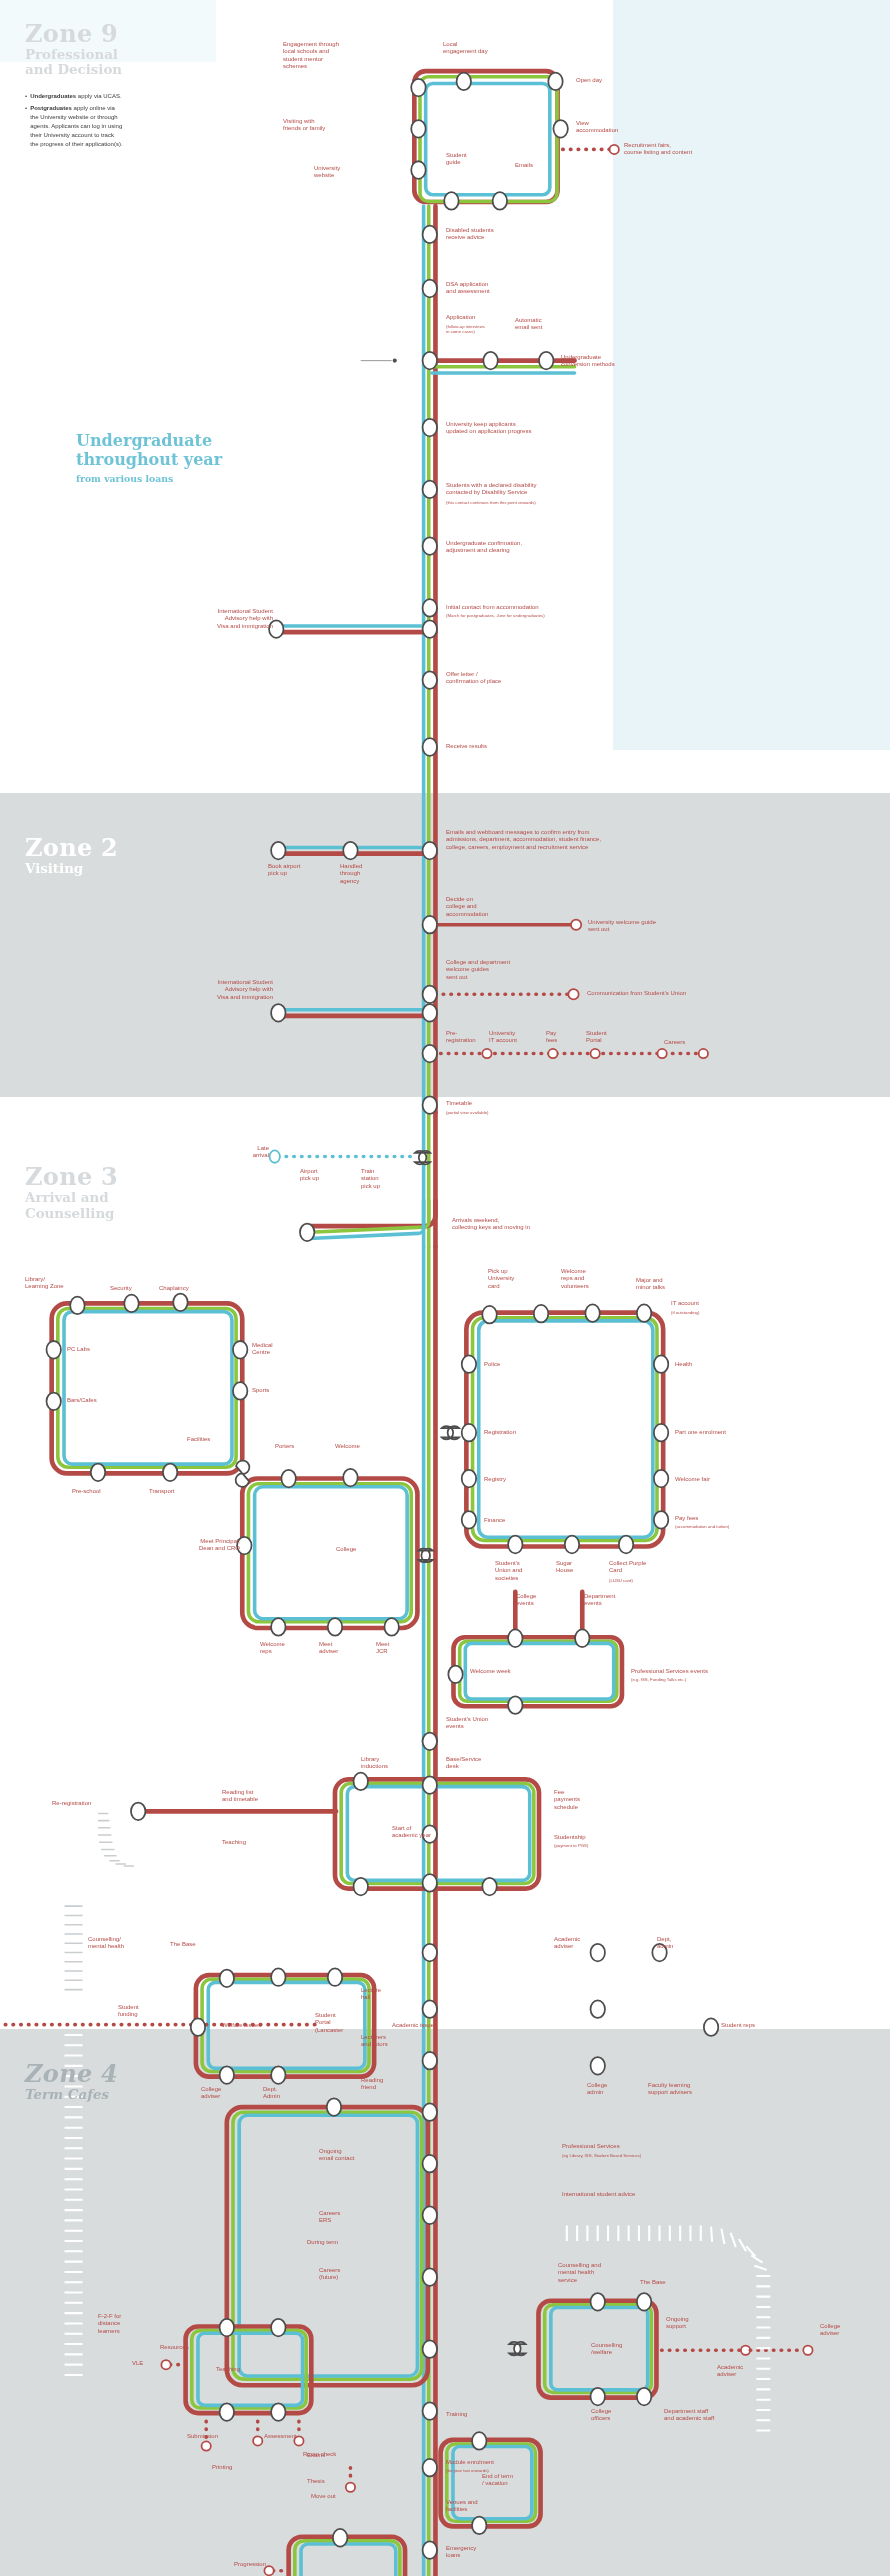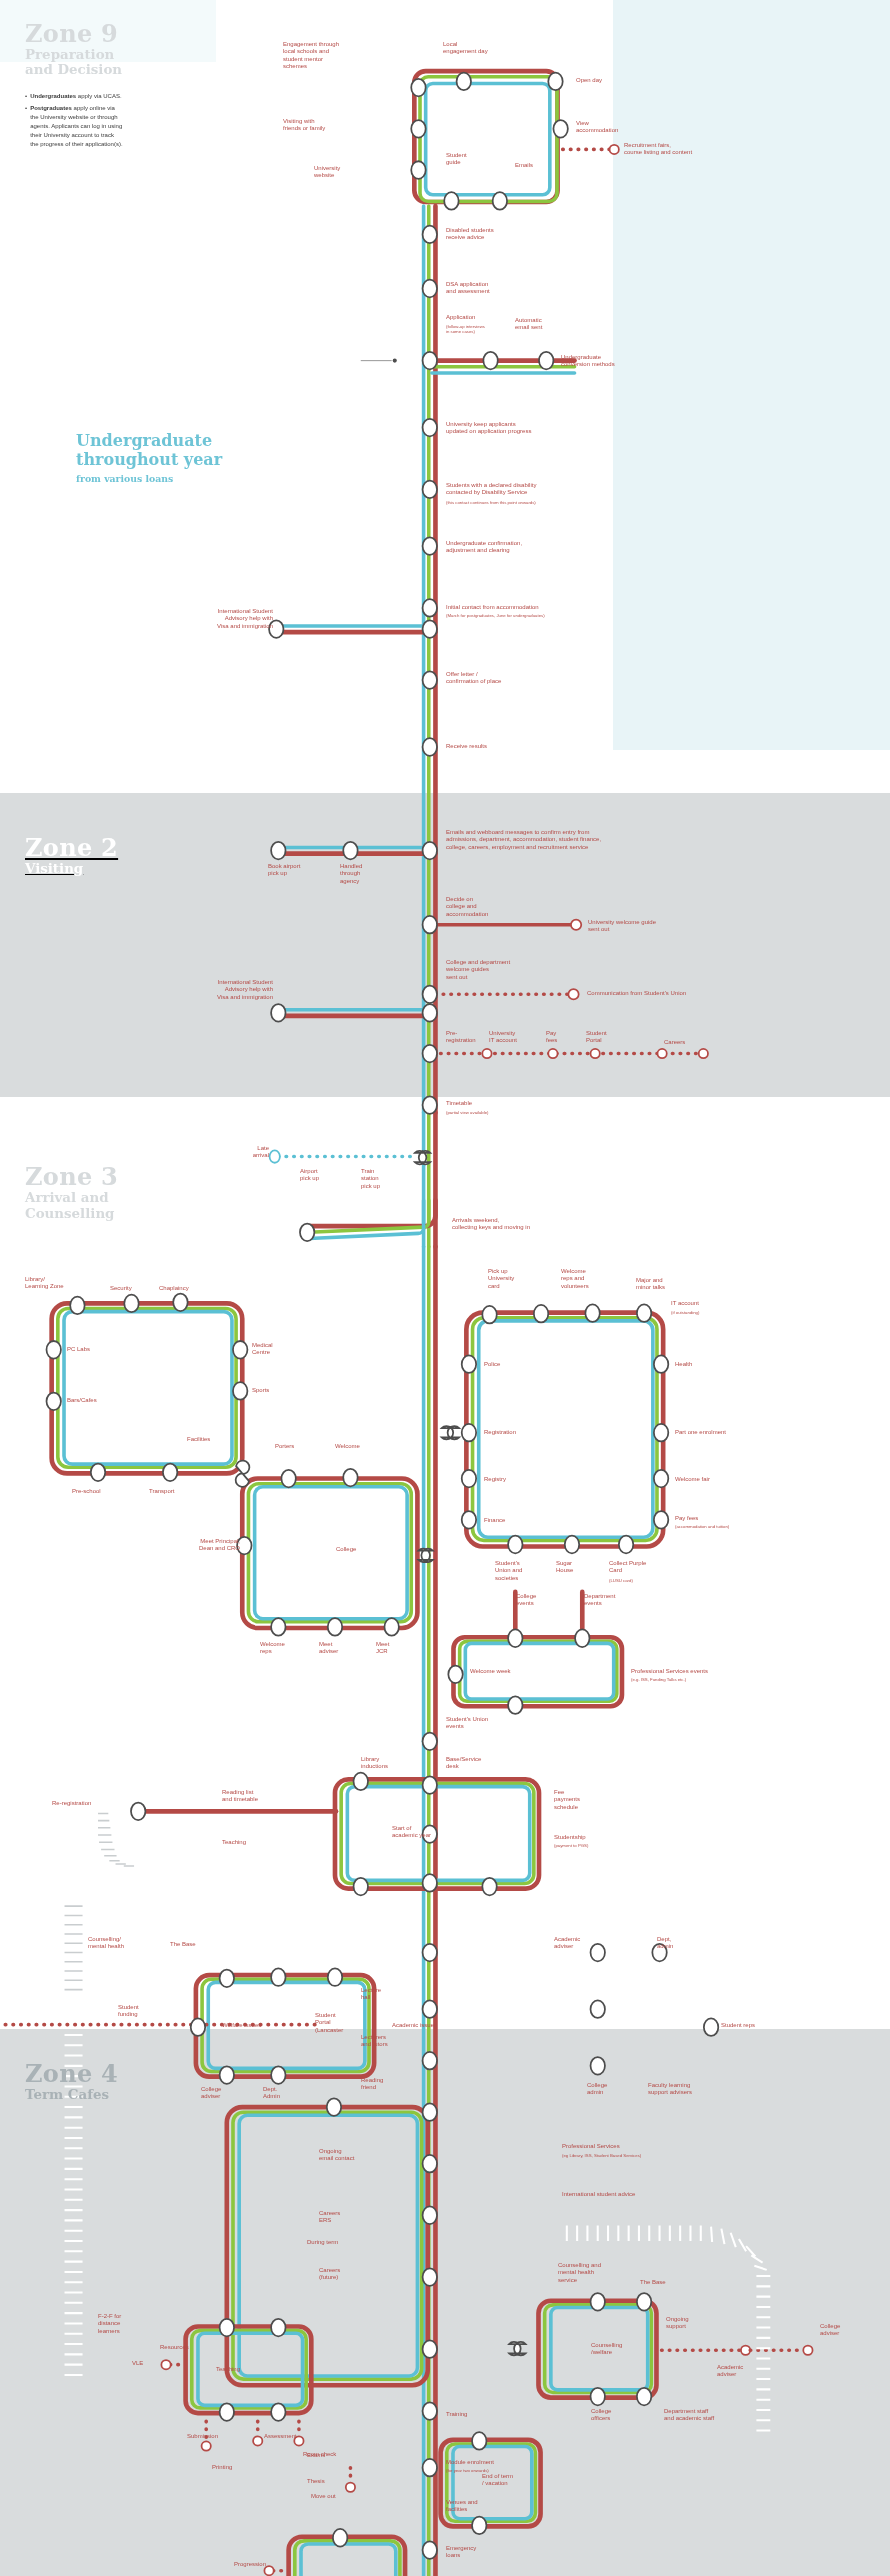--- a/index.html
+++ b/index.html
@@ -418,49 +418,49 @@
       <ellipse class="stn" cx="660" cy="5974" rx="14" ry="17"></ellipse>
     </g>
 
     <path class="blu" d="M1348,6110 L1348,6240"></path>
     <path class="grn" d="M1358,6110 L1358,6240"></path>
     <path class="red" d="M1370,6110 L1370,6245"></path>
   </svg>
 
   <div class="zone-head" style="left:25px; top:20.6px;">
     <div class="zone-num">Zone 9</div>
-    <div class="zone-sub" style="white-space:pre-line;">Preparation
+    <div class="zone-sub" style="white-space:pre-line;">Professional
 and Decision</div>
   </div>
 
   <div class="z1-notes" style="left:25px; top:92px;">
     <ul>
       <li><span class="b">Undergraduates</span><span> apply via UCAS.</span></li>
       <li><span class="b">Postgraduates</span><span> apply online via the University website or through agents. Applicants can log in using their University account to track the progress of their application(s).</span></li>
     </ul>
   </div>
 
   <div class="comms" style="left:76px; top:432px;">
     <div class="l1" style="white-space:pre-line;">Undergraduate
 throughout year</div>
     <div class="l2">from various loans</div>
   </div>
 
-  <div class="zone-head onband" style="left:25px; top:835px;text-decoration:underline;">
+  <div class="zone-head onband" style="left:25px; top:835px;">
     <div class="zone-num">Zone 2</div>
     <div class="zone-sub" style="white-space:pre-line;">Visiting</div>
   </div>
 
   <div class="zone-head" style="left:25px; top:1164px;">
     <div class="zone-num">Zone 3</div>
     <div class="zone-sub" style="white-space:pre-line;">Arrival and
 Counselling</div>
   </div>
 
-  <div class="zone-head grey" style="left:25px; top:2061px;">
+  <div class="zone-head grey" style="left:25px; top:2061px;font-style:italic;">
     <div class="zone-num">Zone 4</div>
     <div class="zone-sub" style="white-space:pre-line;">Term Cafes</div>
   </div>
 
   <div class="lab" style="left:283px; top:41px; width:93px;">Engagement through
 local schools and
 student mentor
 schemes</div>
   <div class="lab" style="left:443px; top:41px; width:72px;">Local
 engagement day</div>

